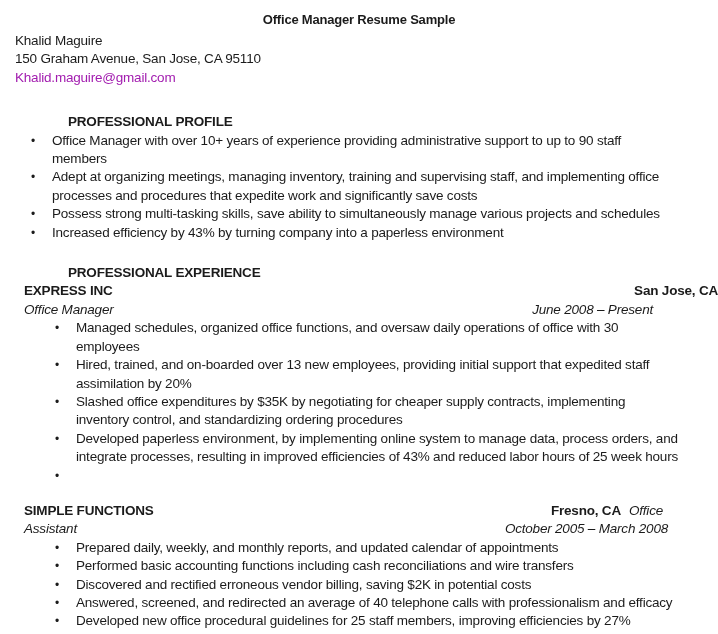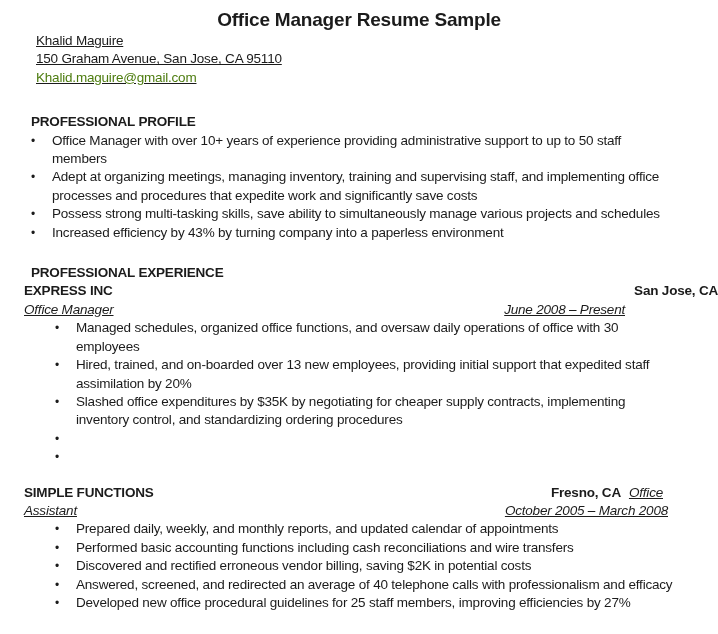--- a/index.html
+++ b/index.html
@@ -16,35 +16,36 @@
   }
   .page {
     width: 718px;
     height: 634px;
     padding: 10px 0 0 0;
     overflow: hidden;
   }
   .doc-title {
     text-align: center;
     font-weight: bold;
-    font-size: 19px;
+    font-size: 13px;
     line-height: 19px;
     margin-bottom: 3px;
   }
   .line { line-height: 18.4px; }
-  .contact { padding-left: 36px; text-decoration: underline; }
+  .contact { padding-left: 15px; }
   .email a, .email span.link {
-    color: #4d7c0f;
+    color: #a21caf;
     text-decoration: none;
     cursor: pointer;
   }
   .section-heading {
     font-weight: bold;
-    padding-left: 31px;
+    padding-left: 24px;
     line-height: 18.4px;
+    margin-left: 44px;
   }
   .mt-profile { margin-top: 26px; }
   .mt-experience { margin-top: 22px; }
   .mt-job2 { margin-top: 17px; }
   ul.bullets { list-style: none; }
   ul.bullets li {
     display: flex;
     line-height: 18.4px;
   }
   ul.bullets.lvl1 li { padding-left: 31px; }
@@ -54,24 +55,24 @@
   .marker { font-size: 12px; }
   .btxt { white-space: pre-line; flex: 1 1 auto; padding-right: 6px; }
   .job-row {
     display: flex;
     justify-content: space-between;
     line-height: 18.4px;
     padding-left: 24px;
     text-align: right;
   }
   .bold { font-weight: bold; }
-  .ital { font-style: italic; text-decoration: underline; }
+  .ital { font-style: italic; }
   .right-group { white-space: nowrap; }
   .pr98 { }
-  .pr61 { padding-right: 93px; }
+  .pr61 { padding-right: 65px; }
   .pr55 { padding-right: 55px; margin-left: 16px; }
   .pr95 { padding-right: 50px; }
   .gap6 { display: inline-block; width: 8px; }
 </style>
 </head>
 <body>
 
 <div class="page">
 
   <div class="doc-title">Office Manager Resume Sample</div>
@@ -82,21 +83,21 @@
     <div class="line email">
       <span class="link">Khalid.maguire@gmail.com</span>
     </div>
   </div>
 
   <div class="section-heading mt-profile">PROFESSIONAL PROFILE</div>
 
   <ul class="bullets lvl1">
     <li>
       <span class="marker">•</span>
-      <span class="btxt">Office Manager with over 10+ years of experience providing administrative support to up to 50 staff
+      <span class="btxt">Office Manager with over 10+ years of experience providing administrative support to up to 90 staff
 members</span>
     </li>
     <li>
       <span class="marker">•</span>
       <span class="btxt">Adept at organizing meetings, managing inventory, training and supervising staff, and implementing office
 processes and procedures that expedite work and significantly save costs</span>
     </li>
     <li>
       <span class="marker">•</span>
       <span class="btxt">Possess strong multi-tasking skills, save ability to simultaneously manage various projects and schedules</span>
@@ -129,20 +130,22 @@
       <span class="btxt">Hired, trained, and on-boarded over 13 new employees, providing initial support that expedited staff
 assimilation by 20%</span>
     </li>
     <li>
       <span class="marker">•</span>
       <span class="btxt">Slashed office expenditures by $35K by negotiating for cheaper supply contracts, implementing
 inventory control, and standardizing ordering procedures</span>
     </li>
     <li>
       <span class="marker">•</span>
+      <span class="btxt">Developed paperless environment, by implementing online system to manage data, process orders, and
+integrate processes, resulting in improved efficiencies of 43% and reduced labor hours of 25 week hours</span>
     </li>
     <li>
       <span class="marker">•</span>
     </li>
   </ul>
 
   <div class="job-row mt-job2">
     <span class="bold">SIMPLE FUNCTIONS</span>
     <span class="right-group pr55"><span class="bold">Fresno, CA</span><span class="gap6"></span><span class="ital">Office</span></span>
   </div>

